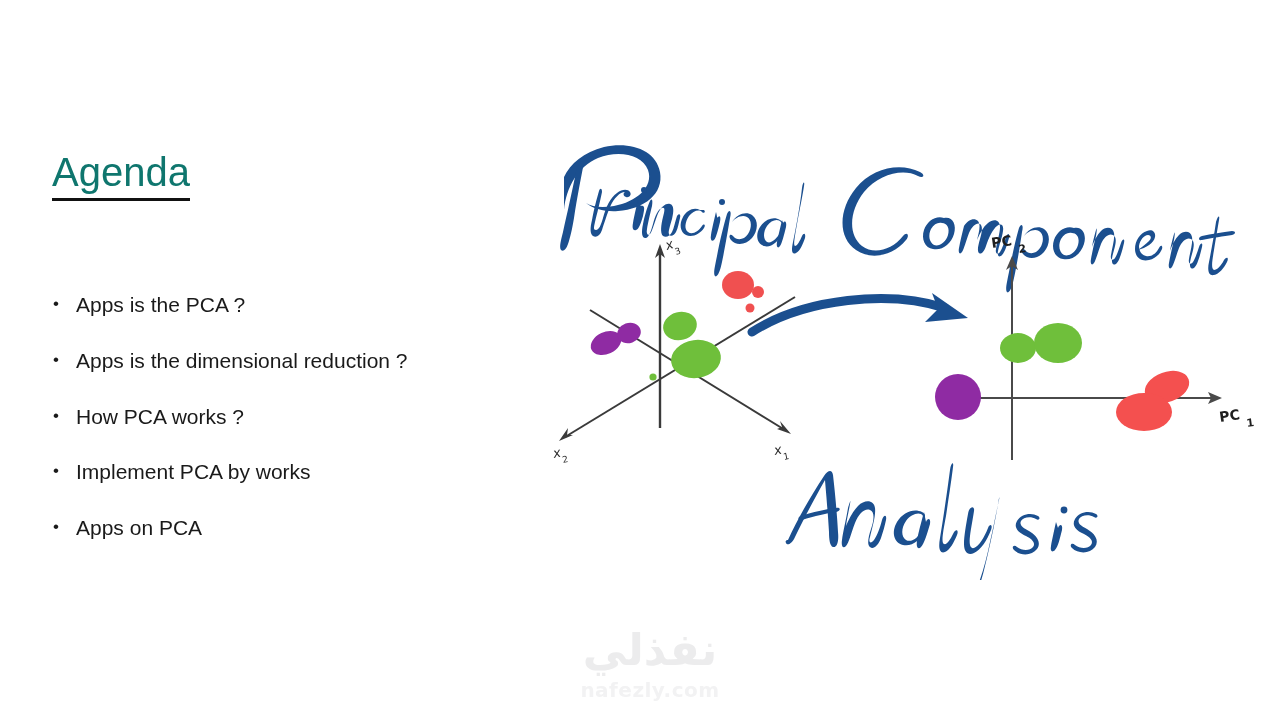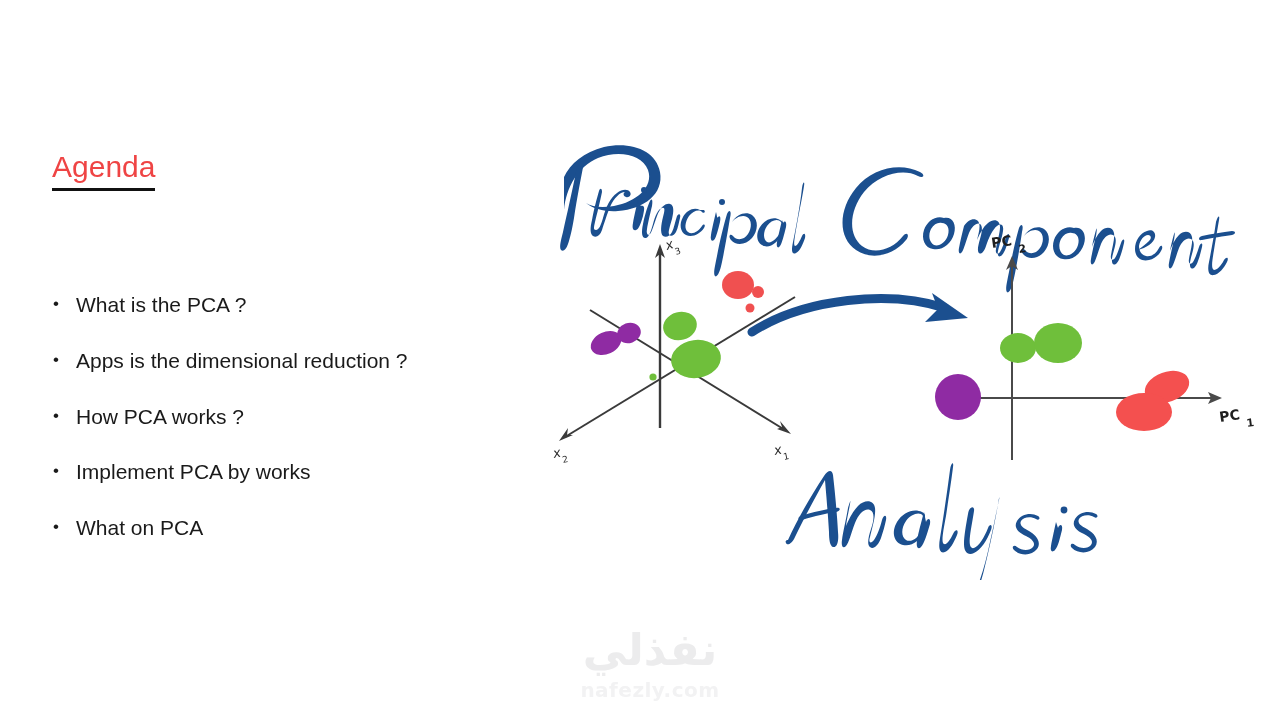--- a/index.html
+++ b/index.html
@@ -30,24 +30,24 @@
     left: 0;
     top: 0;
     width: 540px;
     height: 720px;
   }
 
   .slide-title {
     position: absolute;
     left: 52px;
     top: 152px;
-    font-size: 30px;
+    font-size: 40px;
     font-weight: 400;
     letter-spacing: 0px;
-    color: #ef4444;
+    color: #0f766e;
     font-family: "Liberation Sans", sans-serif;
     line-height: 1;
   }
   .slide-title .title-text {
     border-bottom: 3px solid #111111;
     padding-bottom: 6px;
     display: inline-block;
   }
 
   .agenda-list {
@@ -134,37 +134,37 @@
 
   <div class="left-col">
 
     <div class="slide-title">
       <span class="title-text">Agenda</span>
     </div>
 
     <ul class="agenda-list">
       <li class="agenda-item">
         <span class="agenda-bullet">•</span>
-        <span class="agenda-label">What is the PCA ?</span>
+        <span class="agenda-label">Apps is the PCA ?</span>
       </li>
       <li class="agenda-item">
         <span class="agenda-bullet">•</span>
         <span class="agenda-label">Apps is the dimensional reduction ?</span>
       </li>
       <li class="agenda-item">
         <span class="agenda-bullet">•</span>
         <span class="agenda-label">How PCA works ?</span>
       </li>
       <li class="agenda-item">
         <span class="agenda-bullet">•</span>
         <span class="agenda-label">Implement PCA by works</span>
       </li>
       <li class="agenda-item">
         <span class="agenda-bullet">•</span>
-        <span class="agenda-label">What on PCA</span>
+        <span class="agenda-label">Apps on PCA</span>
       </li>
     </ul>
 
   </div>
 
   <div class="illustration">
     <svg width="740" height="470" viewBox="0 0 740 470" xmlns="http://www.w3.org/2000/svg">
 
       <g>
 

